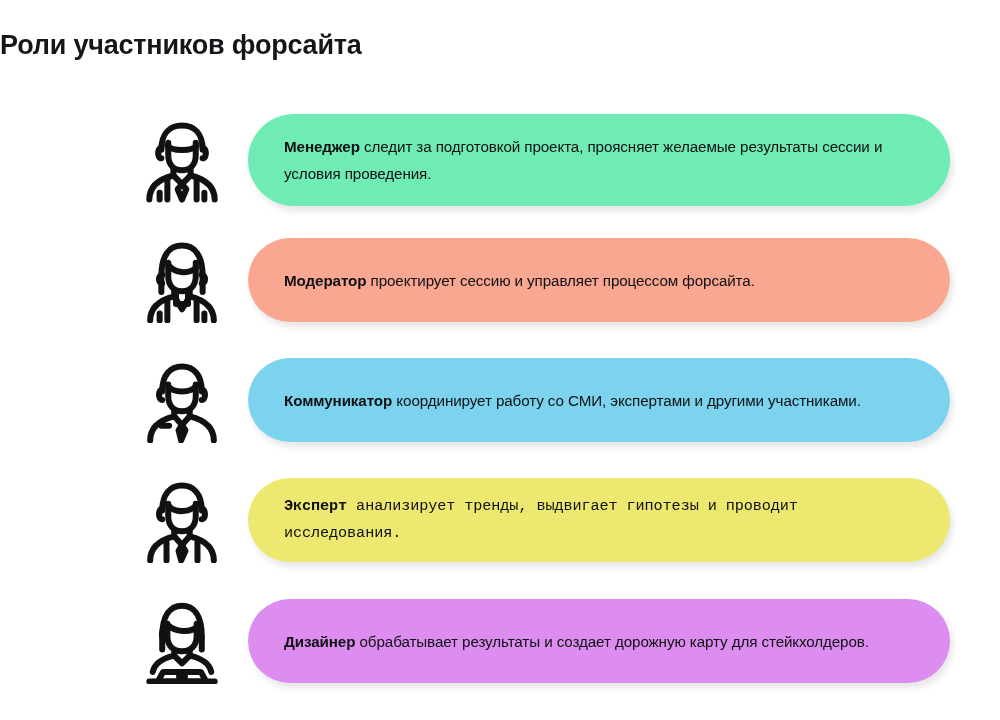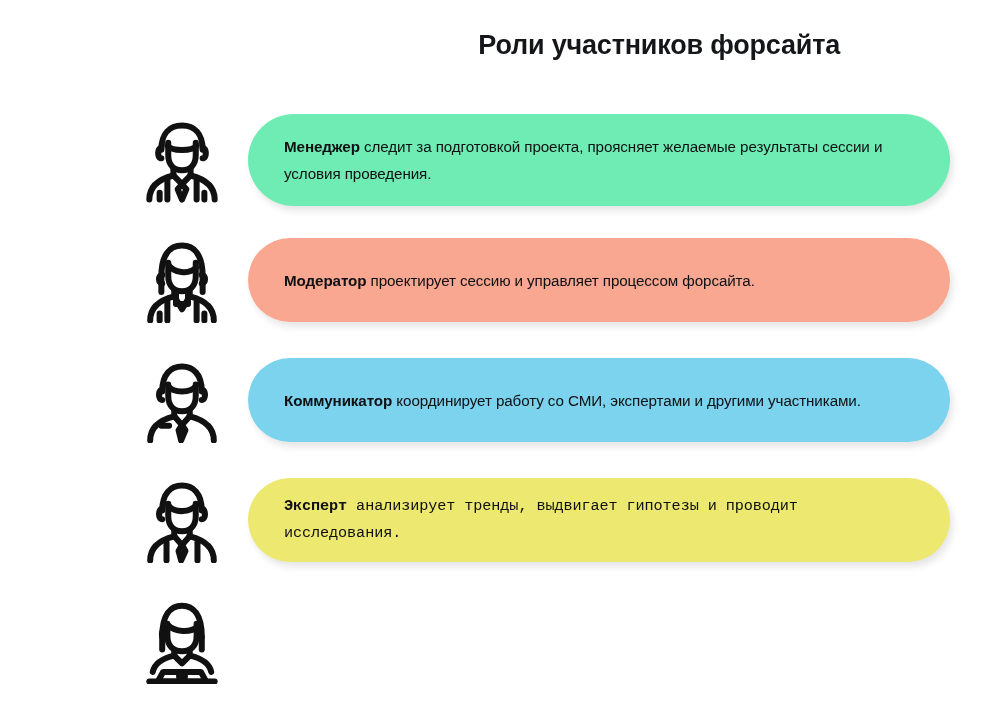--- a/index.html
+++ b/index.html
@@ -24,21 +24,21 @@
     position: relative;
     background: #ffffff;
   }
 
   
   .title {
     position: absolute;
     top: 28px;
     left: 0;
     width: 840px;
-    text-align: right;
+    text-align: left;
     font-size: 27px;
     font-weight: bold;
     letter-spacing: -0.2px;
     color: #15161a;
     line-height: 34px;
   }
 
   
   .rows {
     position: absolute;
@@ -238,16 +238,21 @@
           <path d="M41 60 L41 67"></path>
           <path d="M59 60 L59 67"></path>
           <path d="M41 67 C28 70 18 76 16 86"></path>
           <path d="M59 67 C72 70 82 76 84 86"></path>
           <path d="M41 67 L50 76 L59 67"></path>
           <path d="M28 86 L72 86 L78 97 L22 97 Z"></path>
           <circle cx="50" cy="91" r="3.5"></circle>
           <path d="M12 97 L88 97"></path>
         </svg>
       </div>
+      <div class="pill" style="background: rgb(220, 141, 239);">
+        <div class="pill-text">
+          <span class="role">Дизайнер</span><span> обрабатывает результаты и создает дорожную карту для стейкхолдеров.</span>
+        </div>
+      </div>
     </div>
 
   </div>
 </div>
 
 </body></html>

